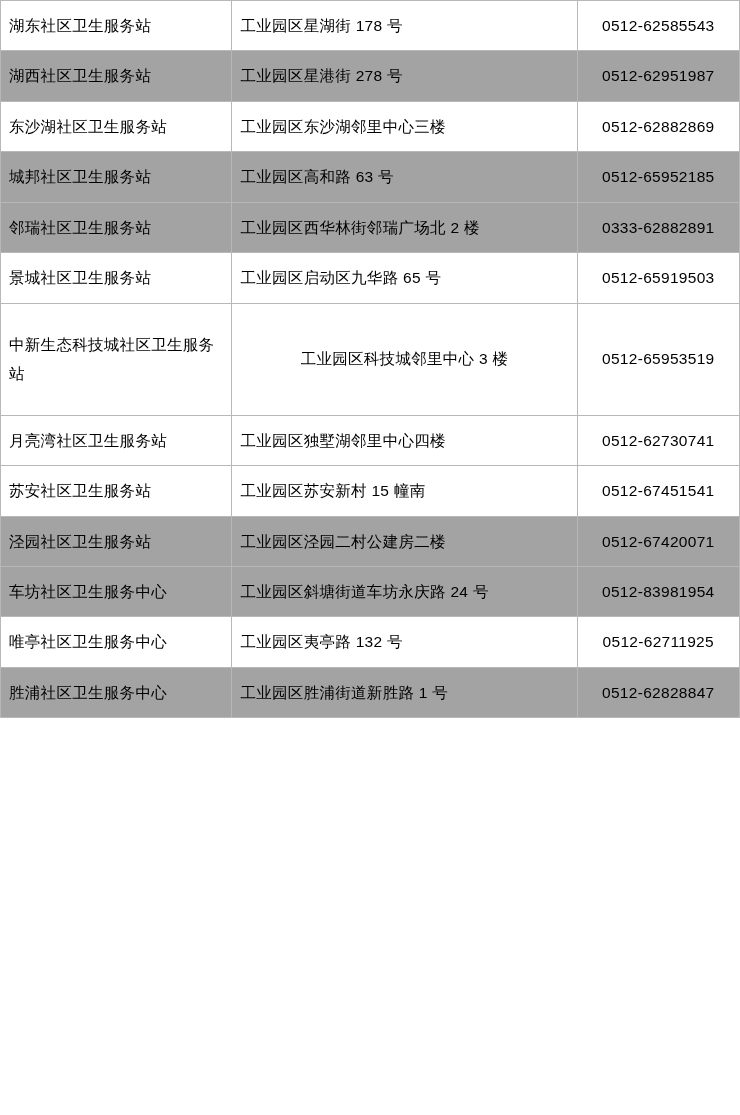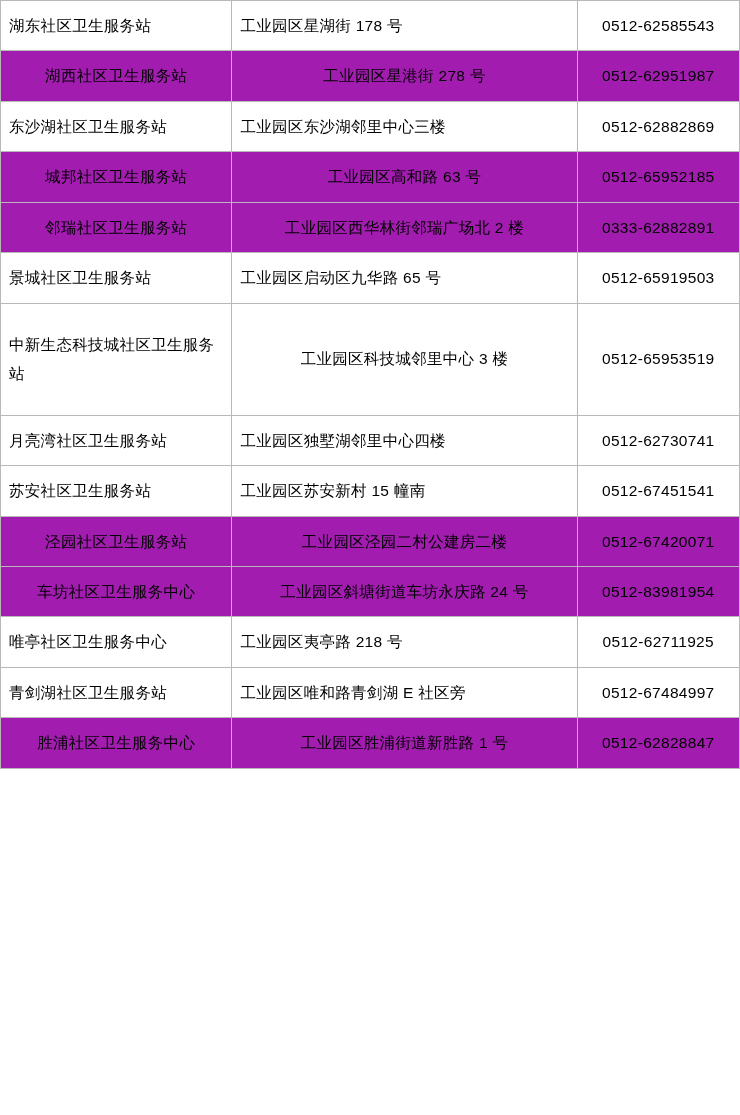--- a/index.html
+++ b/index.html
@@ -23,22 +23,21 @@
     line-height: 1.9;
     letter-spacing: 0.3px;
     vertical-align: middle;
     padding: 10px 8px;
     box-sizing: border-box;
   }
   table.contact-table tr.row-odd td {
     background: #ffffff;
   }
   table.contact-table tr.row-even td {
-    background: #a21caf;
-    text-align: center;
+    background: #a3a3a3;
   }
   td.col-name {
     width: 228px;
   }
   td.col-addr {
     width: 340px;
   }
   td.col-phone {
     width: 160px;
   }
@@ -122,30 +121,25 @@
 
 
     <tr class="row-even">
       <td class="col-name left">车坊社区卫生服务中心</td>
       <td class="col-addr left">工业园区斜塘街道车坊永庆路 24 号</td>
       <td class="col-phone center">0512-83981954</td>
     </tr>
 
     <tr class="row-odd">
       <td class="col-name left">唯亭社区卫生服务中心</td>
-      <td class="col-addr left">工业园区夷亭路 218 号</td>
+      <td class="col-addr left">工业园区夷亭路 132 号</td>
       <td class="col-phone center">0512-62711925</td>
     </tr>
 
 
-    <tr class="row-odd">
-      <td class="col-name left">青剑湖社区卫生服务站</td>
-      <td class="col-addr left">工业园区唯和路青剑湖 E 社区旁</td>
-      <td class="col-phone center">0512-67484997</td>
-    </tr>
 
     <tr class="row-even">
       <td class="col-name left">胜浦社区卫生服务中心</td>
       <td class="col-addr left">工业园区胜浦街道新胜路 1 号</td>
       <td class="col-phone center">0512-62828847</td>
     </tr>
 
   </tbody>
 </table>
 

